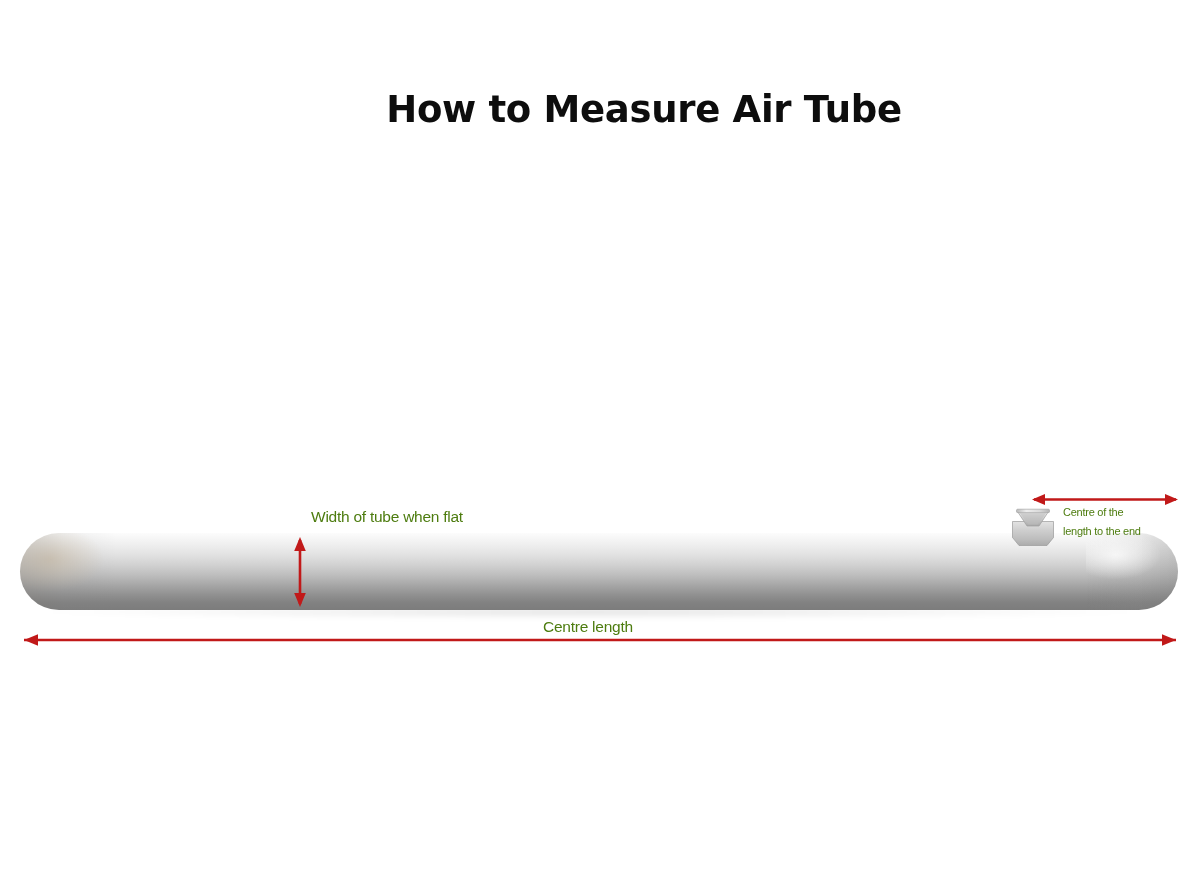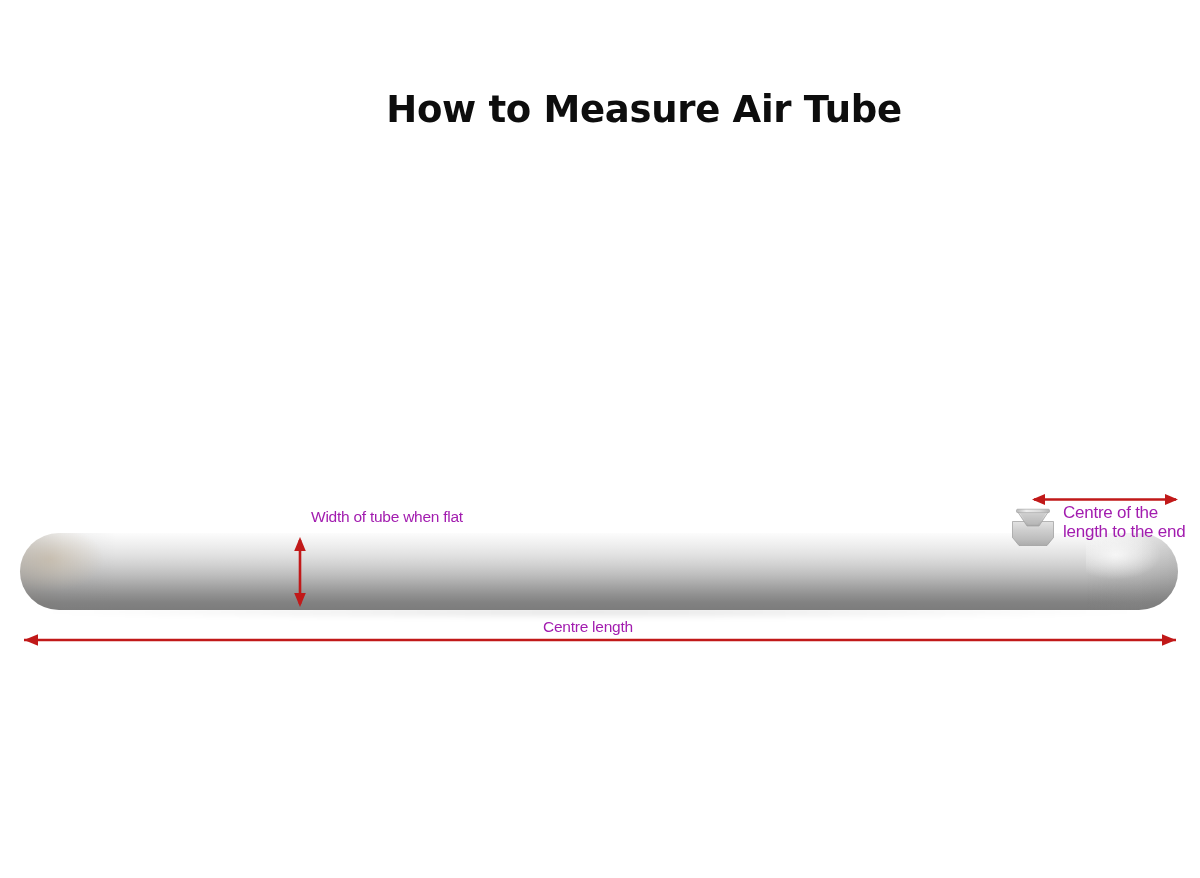--- a/index.html
+++ b/index.html
@@ -127,38 +127,38 @@
   .dim-arrow svg { display: block; overflow: visible; }
 
   #arrow-total-length { left: 14px;   top: 631px; width: 1172px; height: 18px; }
   #arrow-tube-width   { left: 291px;  top: 533px; width: 18px;   height: 78px; }
   #arrow-valve-to-end { left: 1026px; top: 491px; width: 158px;  height: 17px; }
 
   
   .dim-label {
     position: absolute;
     font-family: "Liberation Sans", sans-serif;
-    color: #a21caf;
+    color: #4d7c0f;
     white-space: nowrap;
     letter-spacing: -0.25px;
   }
   #label-tube-width {
     left: 311px;
     top: 508px;
     font-size: 15.5px;
   }
   #label-total-length {
     left: 543px;
     top: 618px;
     font-size: 15.5px;
   }
   #label-valve-to-end {
     left: 1063px;
     top: 503px;
-    font-size: 17px;
+    font-size: 11px;
     line-height: 19px;
     white-space: normal;
     width: 125px;
   }
   #label-valve-to-end .l2 { display: block; }
 </style>
 </head>
 <body>
 
 <div id="diagram-title">How to Measure Air Tube</div>

